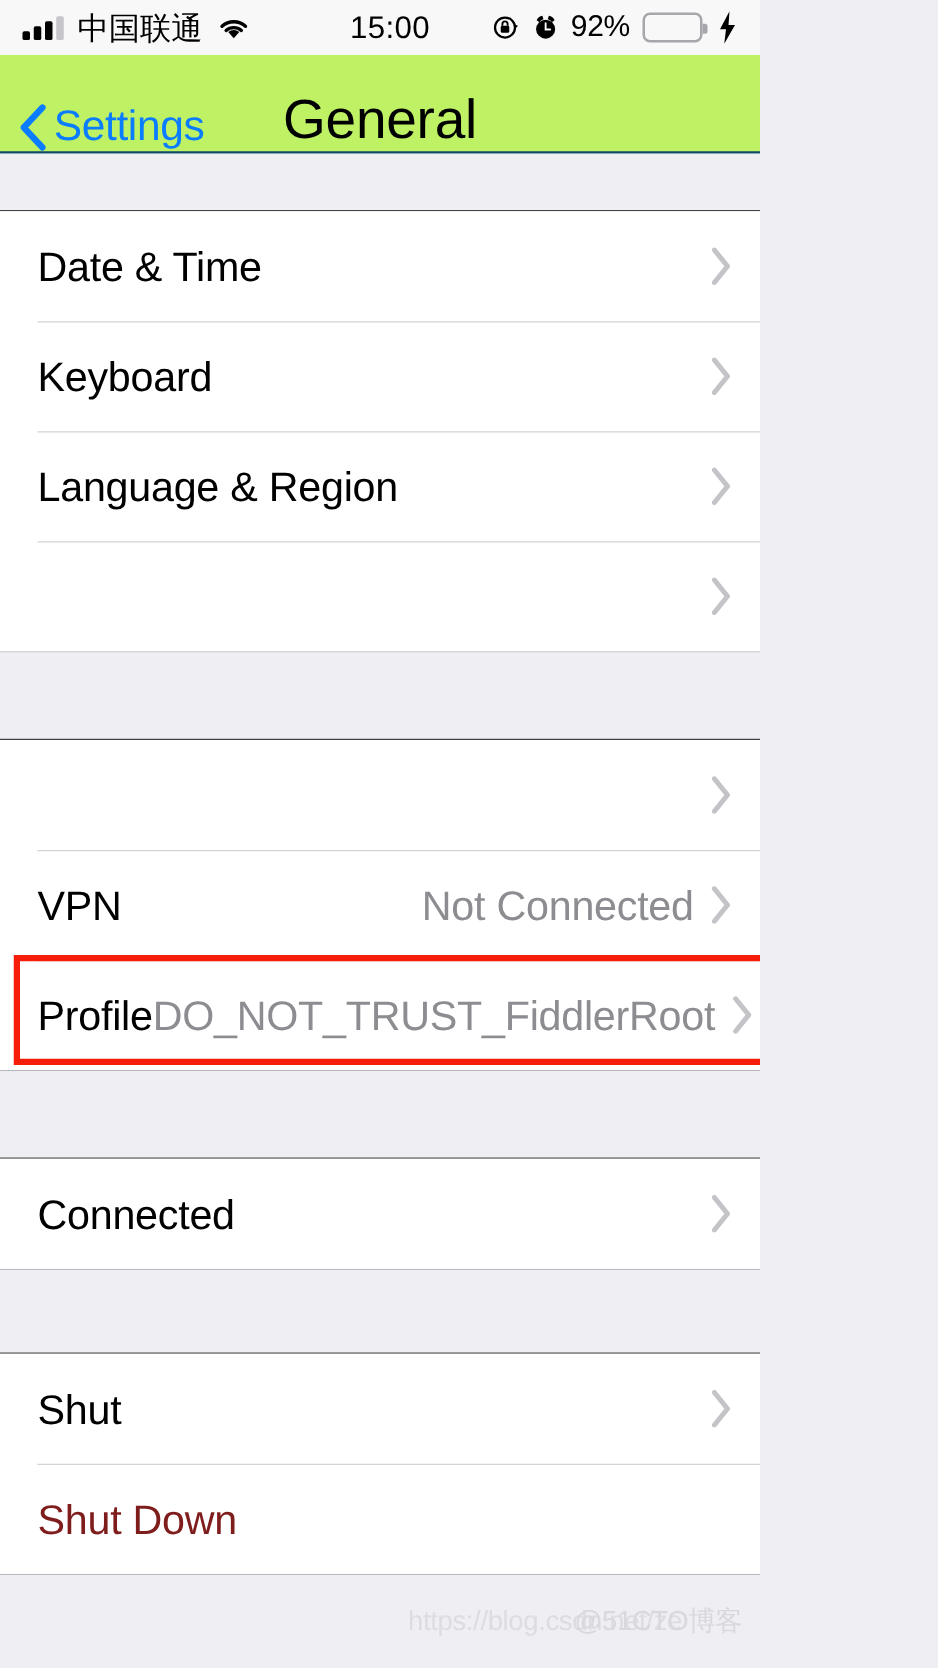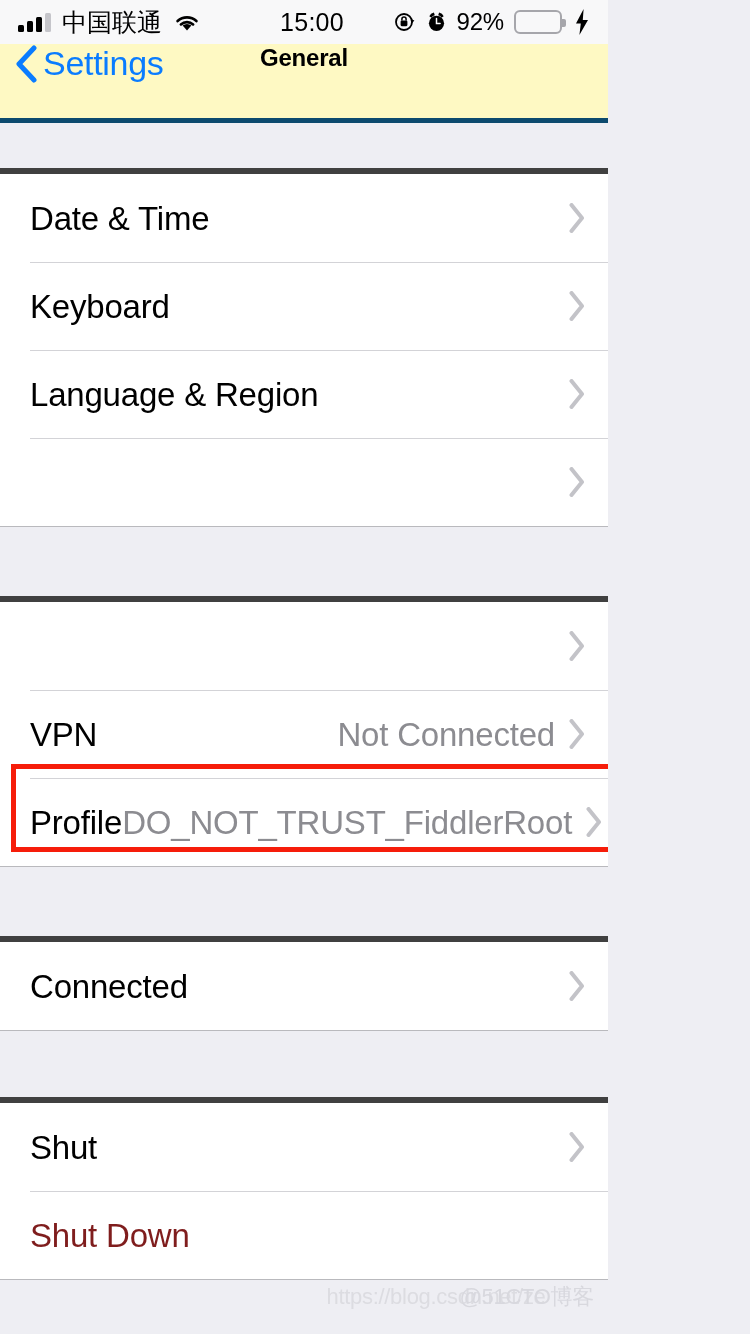--- a/index.html
+++ b/index.html
@@ -115,24 +115,24 @@
     height: 100%;
     background: #4cd964;
     border-radius: 2.5px;
   }
   .bolt { width: 16px; height: 26px; display: block; margin-left: 2px; }
 
   
   .nav-bar {
     position: relative;
     height: 79px;
-    background: #fef9c3;
-    border-bottom: 5px solid #0c4a6e;
-    display: flex;
-    align-items: flex-start;
+    background: #bef264;
+    border-bottom: 2px solid #0c4a6e;
+    display: flex;
+    align-items: flex-end;
   }
   .back-button {
     display: flex;
     align-items: center;
     gap: 6px;
     padding-left: 15px;
     cursor: pointer;
   }
   .chevron-left {
     width: 22px;
@@ -141,39 +141,39 @@
   }
   .back-label {
     font-size: 34px;
     color: #0a7cff;
     letter-spacing: -0.3px;
   }
   .nav-title {
     position: absolute;
     left: 0; right: 0;
     text-align: center;
-    font-size: 24px;
-    font-weight: bold;
+    font-size: 44px;
+    font-weight: normal;
     color: #000;
     letter-spacing: -0.2px;
     pointer-events: none;
   }
 
   
   .scroll-area {
     position: relative;
     background: #eeeef3;
     height: calc(1334px - 44px - 79px);
   }
   .gap {
     background: #eeeef3;
   }
   .section {
     background: #ffffff;
-    border-top: 6px solid #404040;
+    border-top: 1px solid #404040;
     border-bottom: 1px solid #b9b9bd;
   }
   .row {
     position: relative;
     height: 88px;
     display: flex;
     align-items: center;
     padding: 0 22px 0 30px;
     background: #fff;
     cursor: pointer;

